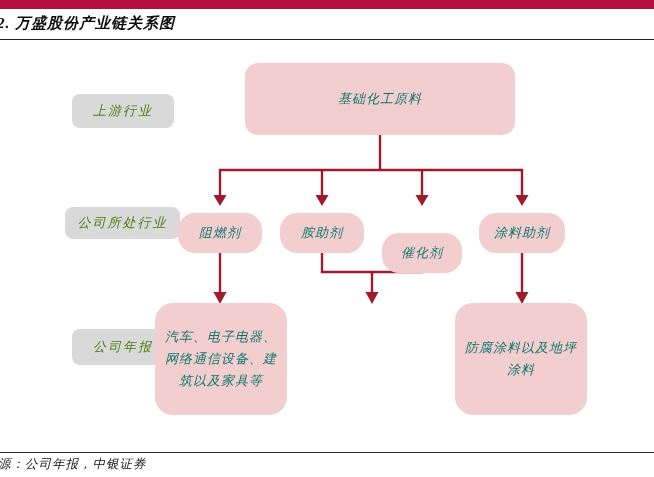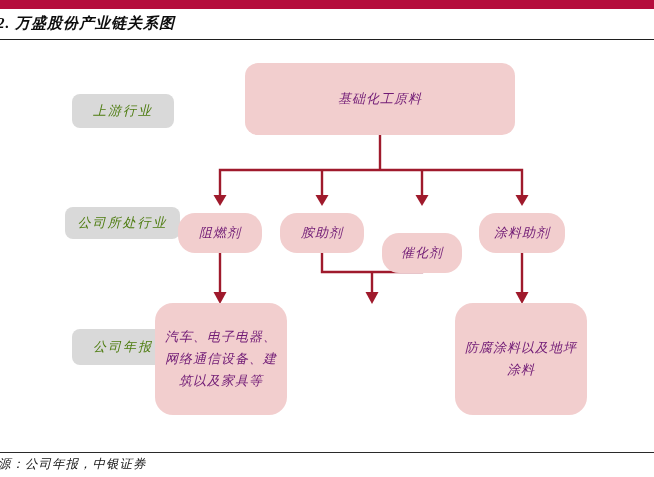--- a/index.html
+++ b/index.html
@@ -18,21 +18,21 @@
   .stage-label{
     position:absolute;background:#d9d9d9;border-radius:8px;
     display:flex;align-items:center;justify-content:center;
     font-size:13px;color:#4d7c0f;letter-spacing:2px;font-style:italic;margin-left:48px;
   }
   #stage-upstream{left:24px;top:94px;width:102px;height:34px;}
   #stage-company{left:17px;top:207px;width:115px;height:32px;}
   #stage-downstream{left:24px;top:329px;width:102px;height:36px;}
 
   .node{
-    position:absolute;background:#f2cece;color:#701a75;
+    position:absolute;background:#f2cece;color:#0f766e;
     display:flex;flex-direction:column;align-items:center;justify-content:center;
     text-align:center;font-size:13px;letter-spacing:1px;font-style:italic;
     box-sizing:border-box;
   }
   #node-raw{left:245px;top:63px;width:270px;height:72px;border-radius:13px;padding:4px 12px;line-height:20px;}
   .mid-node{top:213px;height:40px;border-radius:17px;line-height:40px;}
   #node-mid-0{left:178px;width:84px;}
   #node-mid-1{left:280px;width:84px;}
   #node-mid-2{left:382px;width:80px;margin-top:20px;}
   #node-mid-3{left:479px;width:86px;}

